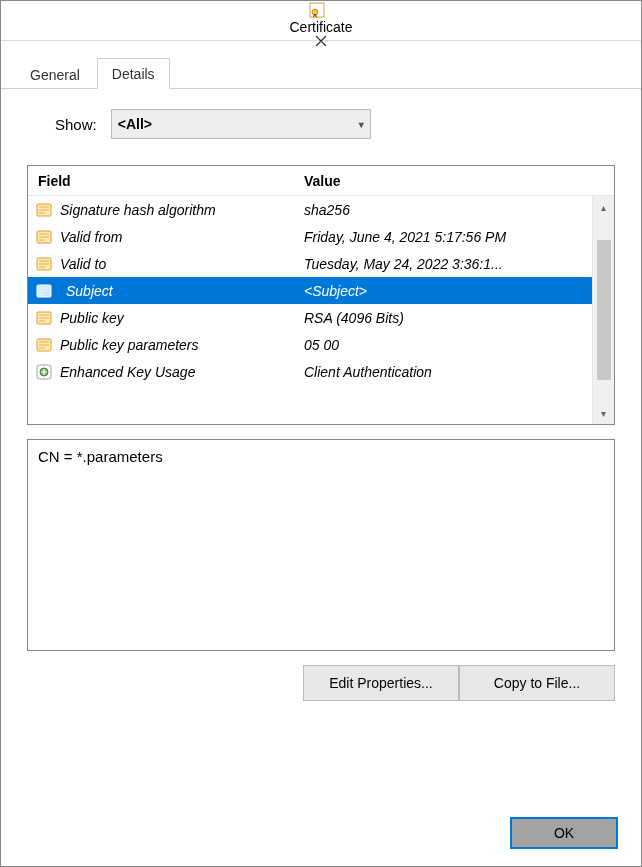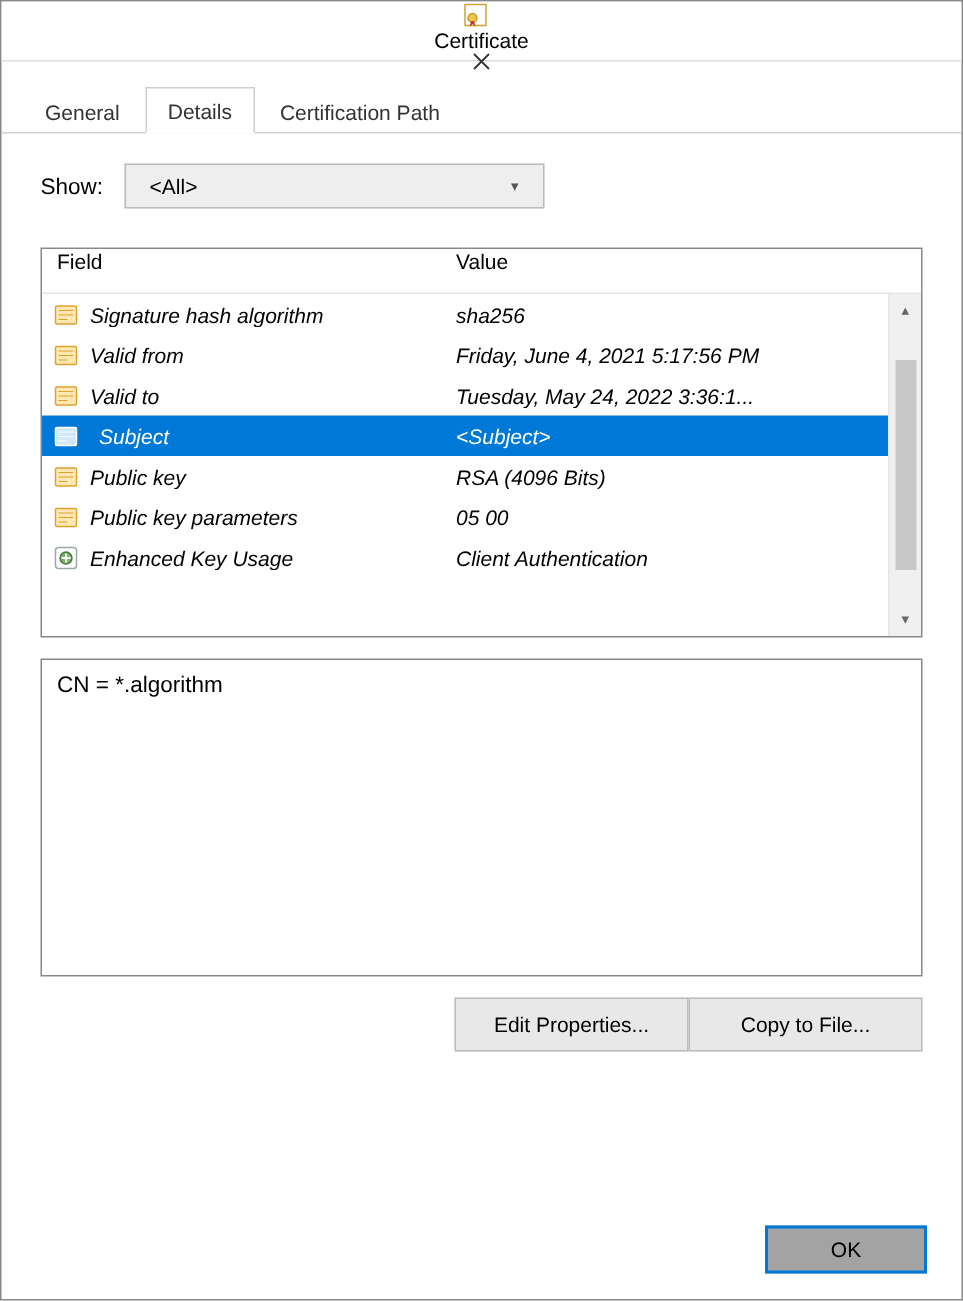--- a/index.html
+++ b/index.html
@@ -65,46 +65,50 @@
       padding: 20px 26px 10px 26px;
     }
     .show-row {
       display: flex;
       align-items: center;
       margin-bottom: 26px;
     }
     .show-row label {
       font-size: 15px;
       margin-right: 14px;
+      margin-left: 28px;
     }
     .show-select {
-      width: 280px;
+      width: 260px;
       height: 30px;
       background: #eee;
       border: 1px solid #bbb;
       display: flex;
       align-items: center;
-      padding: 0 16px;
+      padding: 0 6px;
       justify-content: space-between;
       font-size: 14px;
       cursor: pointer;
+      font-weight: bold;
     }
     .show-select .chev { font-size: 10px; color: #555; }
     .listbox {
       border: 1px solid #888;
       height: 260px;
       display: flex;
       flex-direction: column;
       margin-bottom: 14px;
     }
     .list-header {
       display: flex;
       background: #fff;
       border-bottom: 1px solid #e6e6e6;
       height: 30px;
+      align-items: center;
+      font-weight: bold;
     }
     .col-field { width: 270px; padding-left: 10px; font-size: 14px;}
     .col-value { flex: 1; padding-left: 6px; font-size: 14px;}
     .col-scroll { width: 22px; }
     .list-body-wrap {
       flex: 1;
       display: flex;
       overflow: hidden;
     }
     .list-body {
@@ -204,21 +208,20 @@
   <div class="close">
     <svg width="12" height="12" viewBox="0 0 12 12">
         <path d="M1 1 L11 11 M11 1 L1 11" stroke="#333" stroke-width="1.2"></path>
       </svg>
   </div>
 </div>
 
 <div class="tabbar">
   <div class="tab"><span>General</span></div>
   <div class="tab active"><span>Details</span></div>
-  <div class="tab"><span>Certification Path</span></div>
 </div>
 
 <div class="content">
 
   <div class="show-row">
     <label>Show:</label>
     <div class="show-select">
       <span>&lt;All&gt;</span>
       <span class="chev">▾</span>
     </div>
@@ -318,21 +321,21 @@
         </div>
       <div class="scrollbar">
         <div class="scroll-arrow">▴</div>
         <div class="scroll-thumb"></div>
         <div class="scroll-arrow">▾</div>
       </div>
     </div>
   </div>
 
   <div class="details-box">
-    <span>CN = *.algorithm</span>
+    <span>CN = *.parameters</span>
   </div>
 
   <div class="button-row">
     <button class="btn">
         <span>Edit Properties...</span>
       </button>
     <button class="btn">
         <span>Copy to File...</span>
       </button>
   </div>

